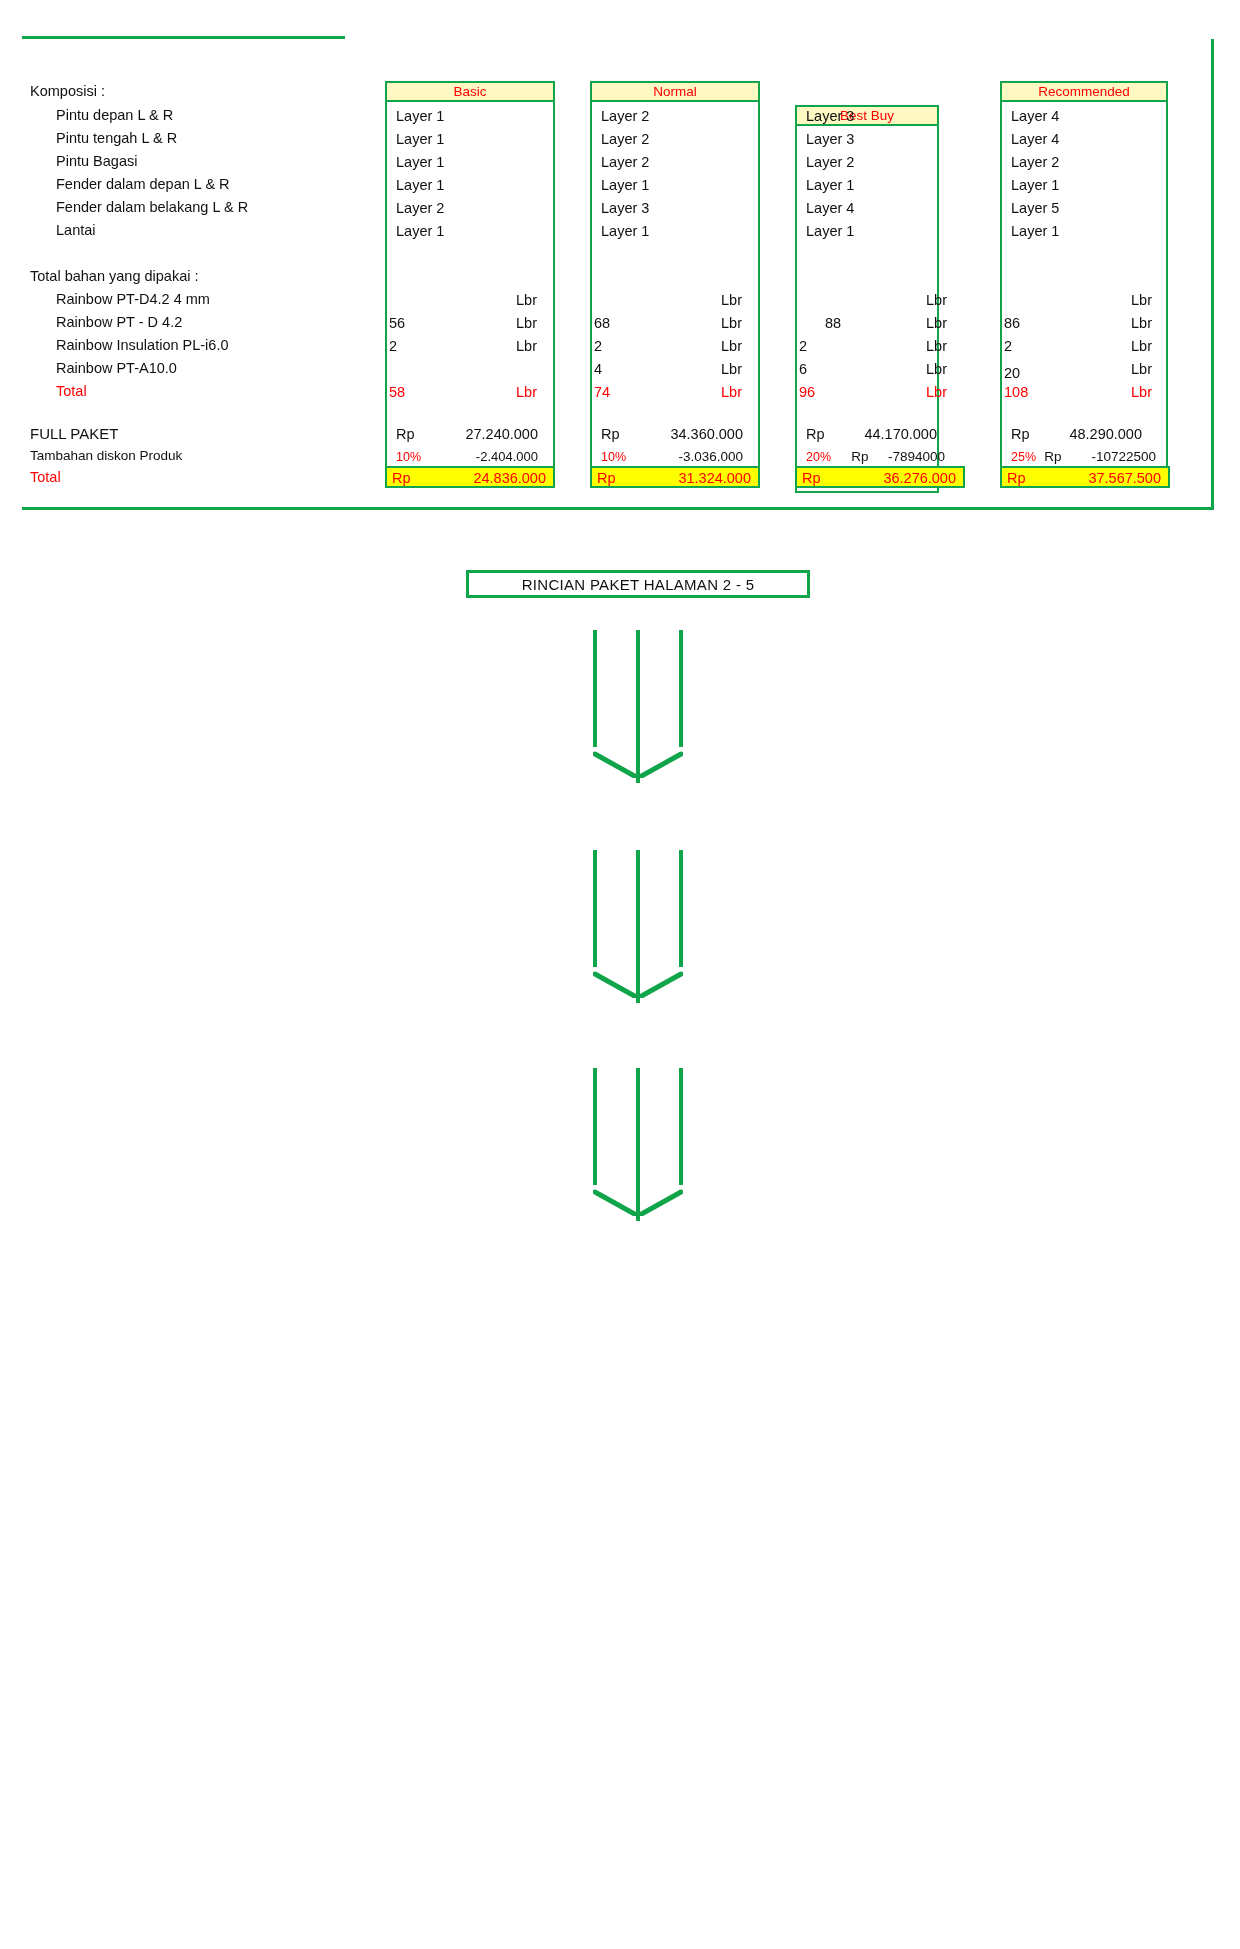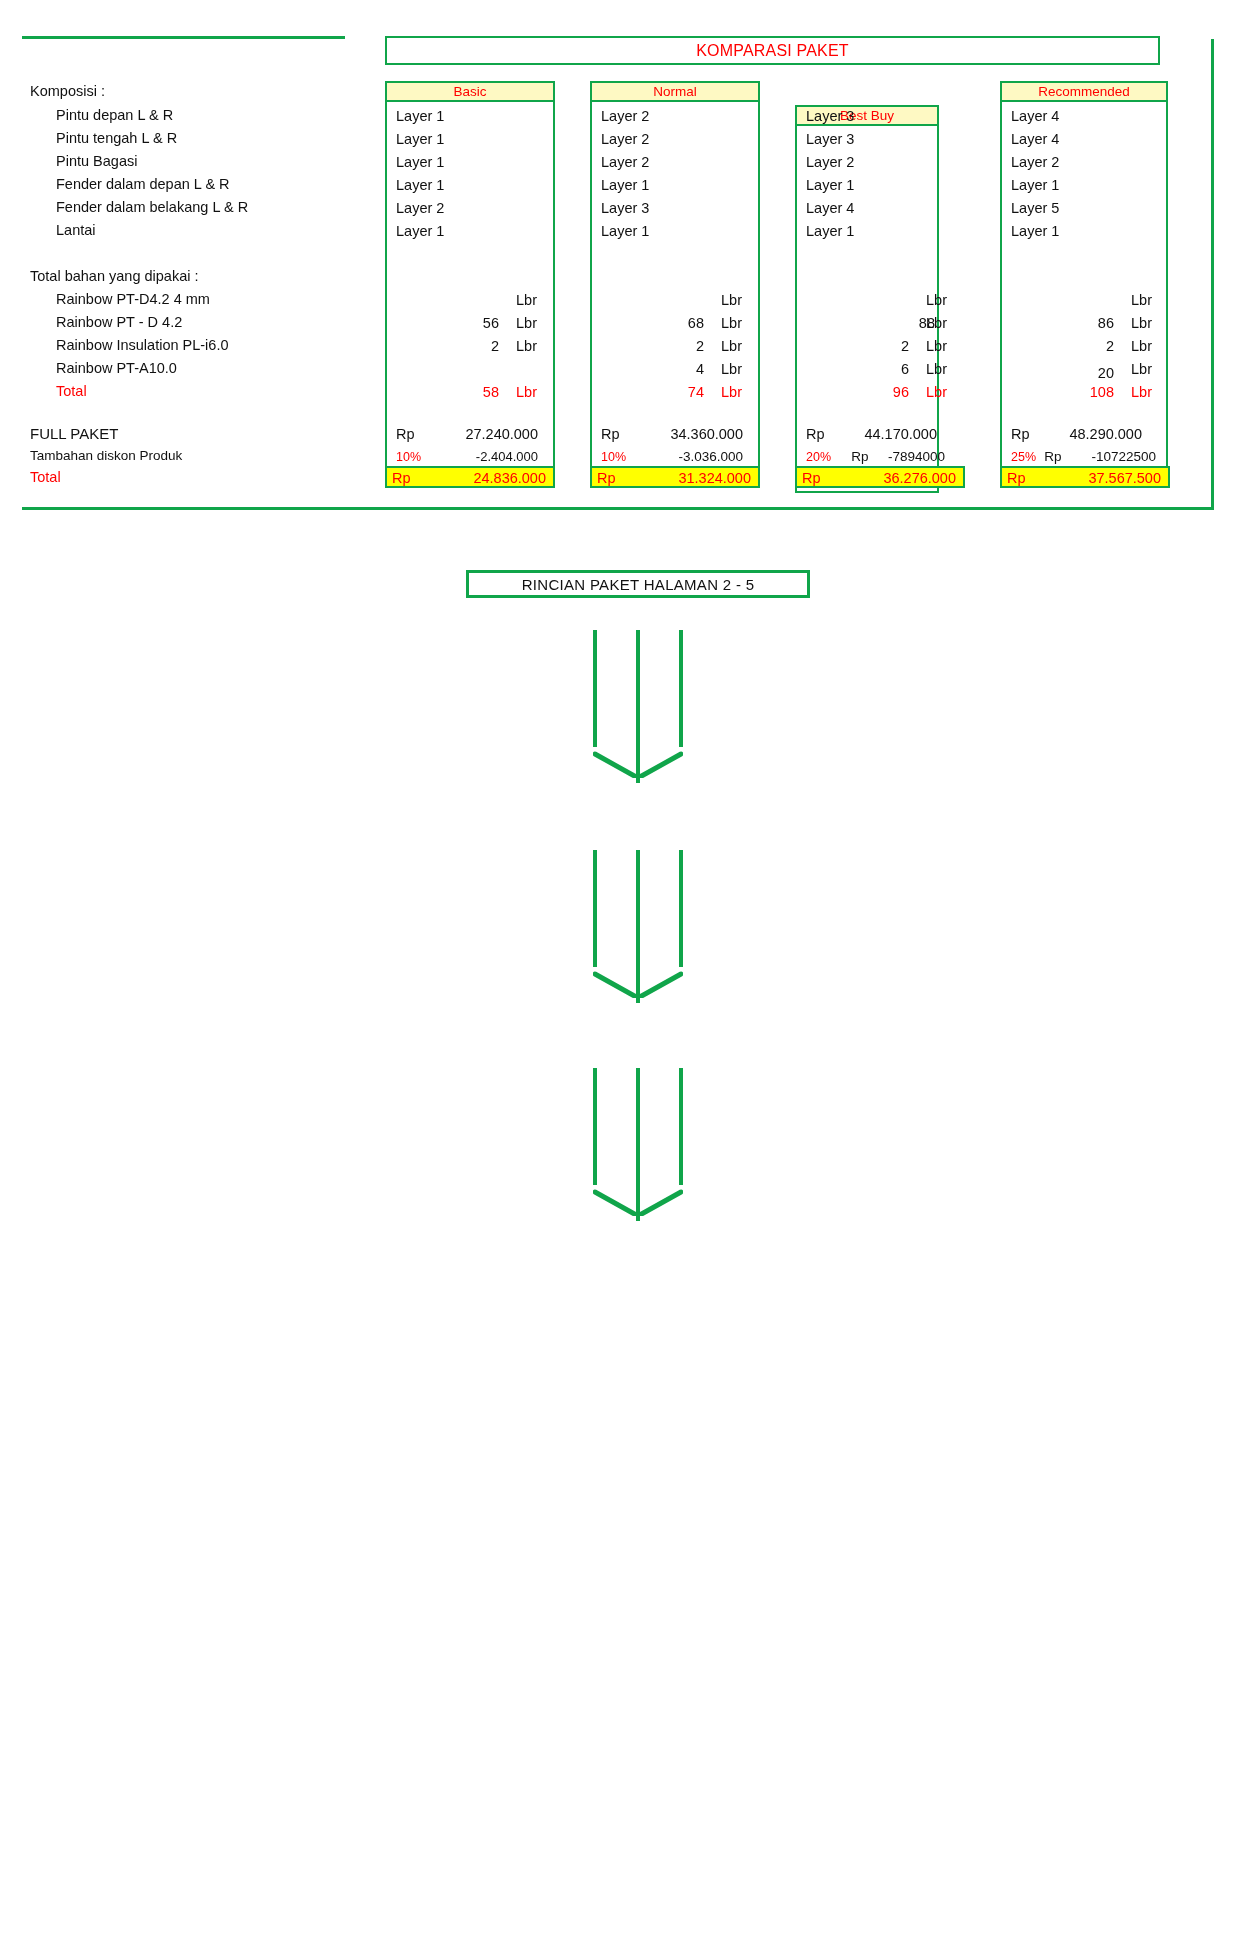--- a/index.html
+++ b/index.html
@@ -66,21 +66,21 @@
   .cell{
     position:absolute;font-size:14.5px;color:#111;white-space:nowrap;
     height:18px;line-height:18px;
   }
   .cell.red{color:#ff0000;}
 
   
   .layer-cell{width:160px;text-align:left;padding-left:6px;box-sizing:border-box;}
 
   
-  .qty-cell{width:158px;box-sizing:border-box;padding-right:48px;text-align:right;}
+  .qty-cell{width:158px;box-sizing:border-box;padding-right:48px;text-align:left;}
   .qty-unit{position:absolute;width:158px;box-sizing:border-box;
             padding-right:10px;text-align:right;}
 
   
   .money-rp{width:158px;box-sizing:border-box;padding-left:7px;text-align:left;}
   .money-val{width:158px;box-sizing:border-box;padding-right:9px;text-align:right;}
   .money-pct{width:158px;box-sizing:border-box;padding-left:7px;text-align:left;font-size:12.5px;}
   .money-mid{width:158px;box-sizing:border-box;text-align:center;padding-right:36px;}
 
   
@@ -111,23 +111,20 @@
   .arrow .stem.r{left:86px;}
   .arrow .head{position:absolute;left:0;width:90px;height:34px;}
 </style>
 </head>
 <body>
 
 <div class="page">
 
   <div id="outer-frame"></div>
 
-  <div id="title-bar">
-    <span class="t">KOMPARASI PAKET</span>
-  </div>
 
   <div class="col-head c0">
     <span>Basic</span>
   </div>
   <div class="col-head c1">
     <span>Normal</span>
   </div>
   <div class="col-head c2">
     <span>Best Buy</span>
   </div>

